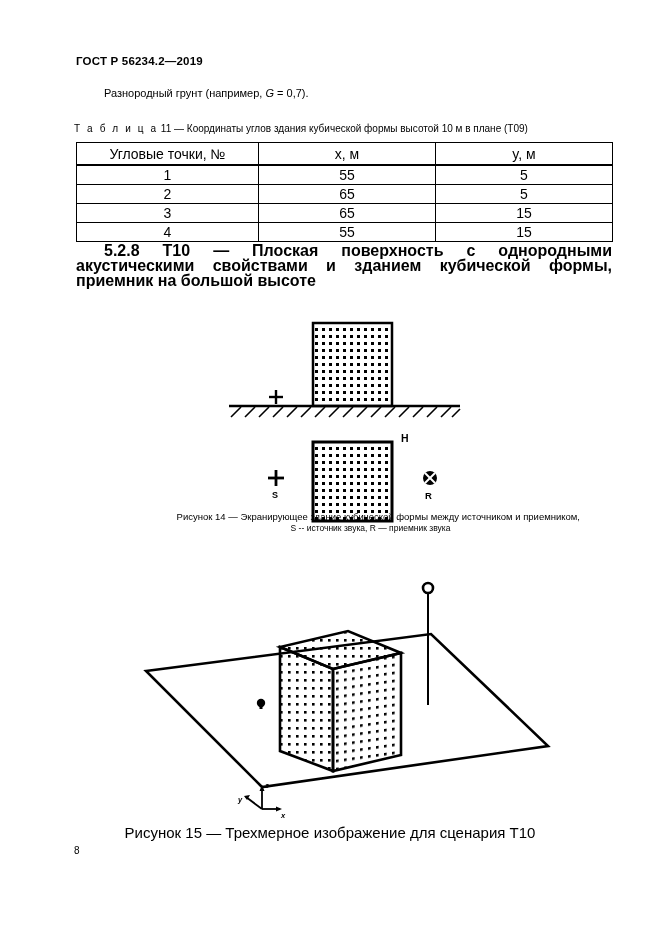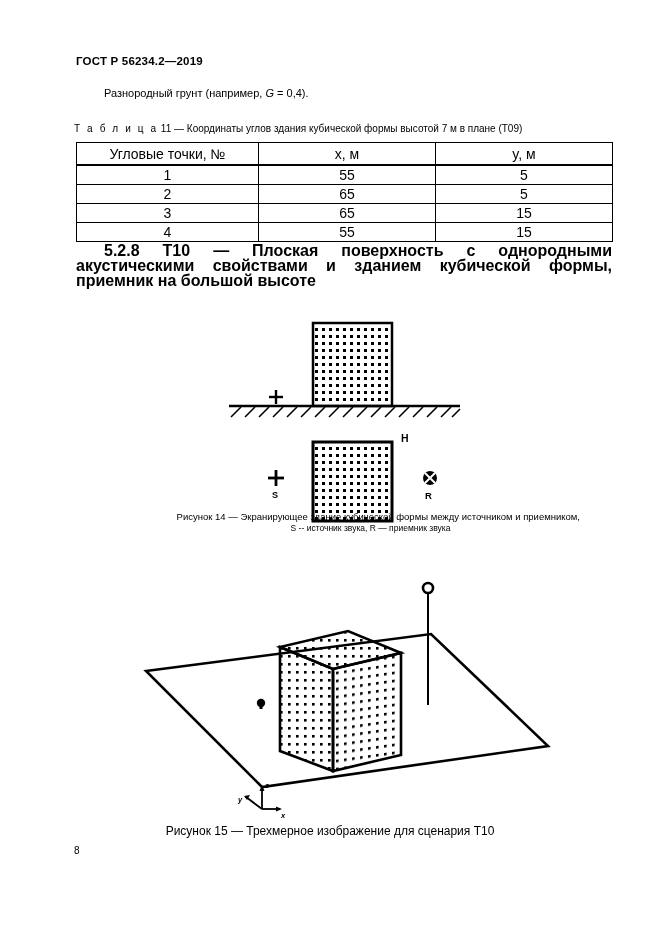--- a/index.html
+++ b/index.html
@@ -138,21 +138,21 @@
     height: 245px;
   }
 
   
   #fig15-caption {
     position: absolute;
     left: 80px;
     top: 824px;
     width: 500px;
     text-align: center;
-    font-size: 12px;
+    font-size: 15px;
   }
 
   
   #page-number {
     position: absolute;
     left: 74px;
     top: 845px;
     font-size: 10px;
   }
 
@@ -160,27 +160,27 @@
   svg text { font-family: "Liberation Sans", sans-serif; }
 </style>
 </head>
 <body>
 
 <div id="page">
 
   <div id="std-header">ГОСТ Р 56234.2—2019</div>
 
   <div id="intro">
-    <div class="pline"><span>Разнородный грунт (например, </span><span class="ital">G</span><span> = 0,4).</span></div>
+    <div class="pline"><span>Разнородный грунт (например, </span><span class="ital">G</span><span> = 0,7).</span></div>
   </div>
 
   <div id="table-caption">
     <span class="spaced">Т а б л и ц а</span>
     <span>11</span>
-    <span>— Координаты углов здания кубической формы высотой 7 м в плане (Т09)</span>
+    <span>— Координаты углов здания кубической формы высотой 10 м в плане (Т09)</span>
   </div>
 
   <table id="coords-table">
     <colgroup>
         <col class="c1">
         <col class="c2">
         <col class="c3">
       </colgroup>
     <thead>
       <tr>

